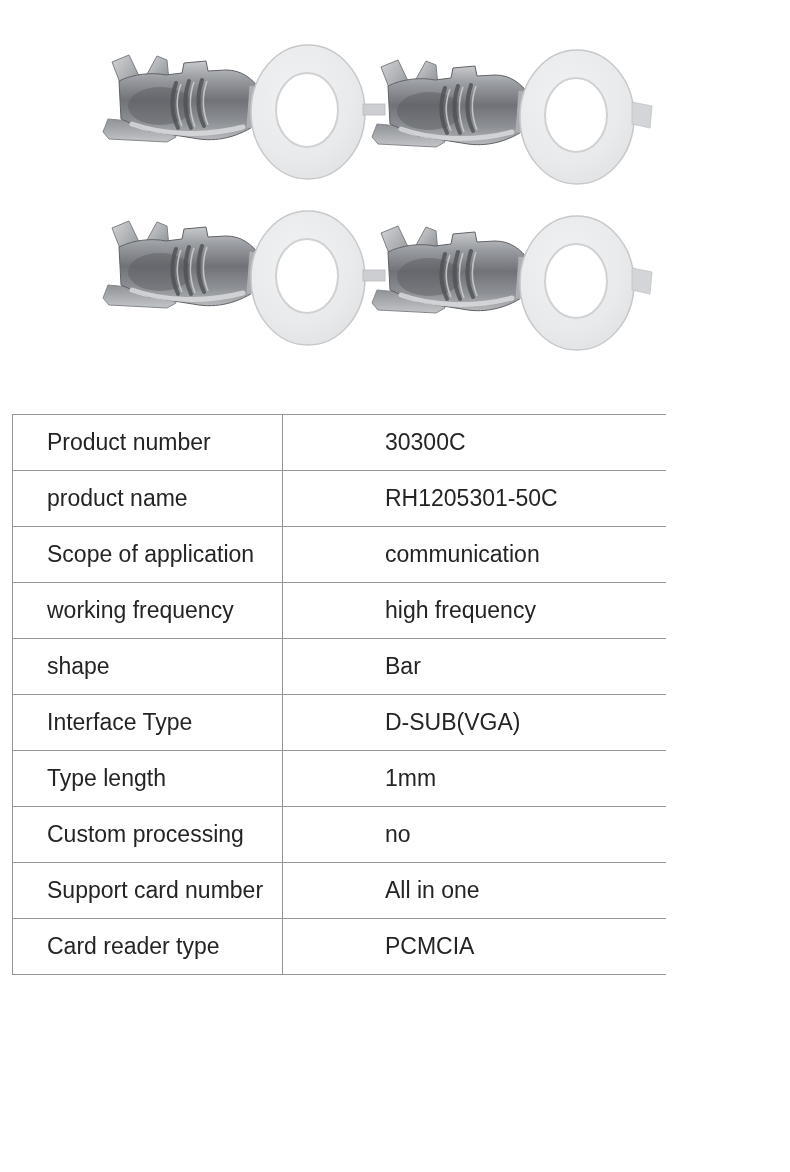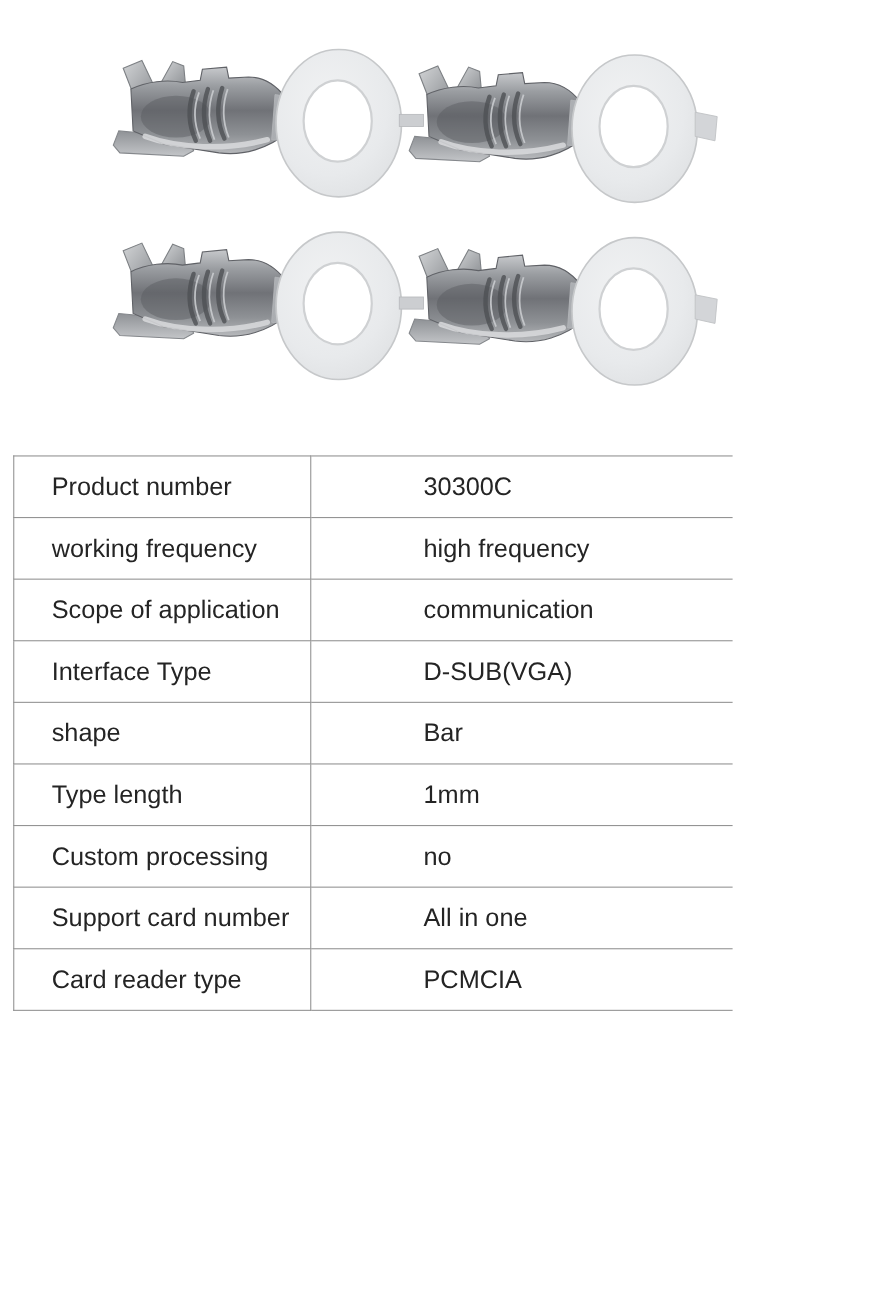--- a/index.html
+++ b/index.html
@@ -114,34 +114,38 @@
     </svg>
   </div>
 
   <table class="spec-table">
     <tbody>
       <tr>
         <td class="label-cell">Product number</td>
         <td class="value-cell">30300C</td>
       </tr>
       <tr>
-        <td class="label-cell">working frequency</td>
-        <td class="value-cell">high frequency</td>
+        <td class="label-cell">product name</td>
+        <td class="value-cell">RH1205301-50C</td>
       </tr>
       <tr>
         <td class="label-cell">Scope of application</td>
         <td class="value-cell">communication</td>
       </tr>
       <tr>
-        <td class="label-cell">Interface Type</td>
-        <td class="value-cell">D-SUB(VGA)</td>
+        <td class="label-cell">working frequency</td>
+        <td class="value-cell">high frequency</td>
       </tr>
       <tr>
         <td class="label-cell">shape</td>
         <td class="value-cell">Bar</td>
+      </tr>
+      <tr>
+        <td class="label-cell">Interface Type</td>
+        <td class="value-cell">D-SUB(VGA)</td>
       </tr>
       <tr>
         <td class="label-cell">Type length</td>
         <td class="value-cell">1mm</td>
       </tr>
       <tr>
         <td class="label-cell">Custom processing</td>
         <td class="value-cell">no</td>
       </tr>
       <tr>

